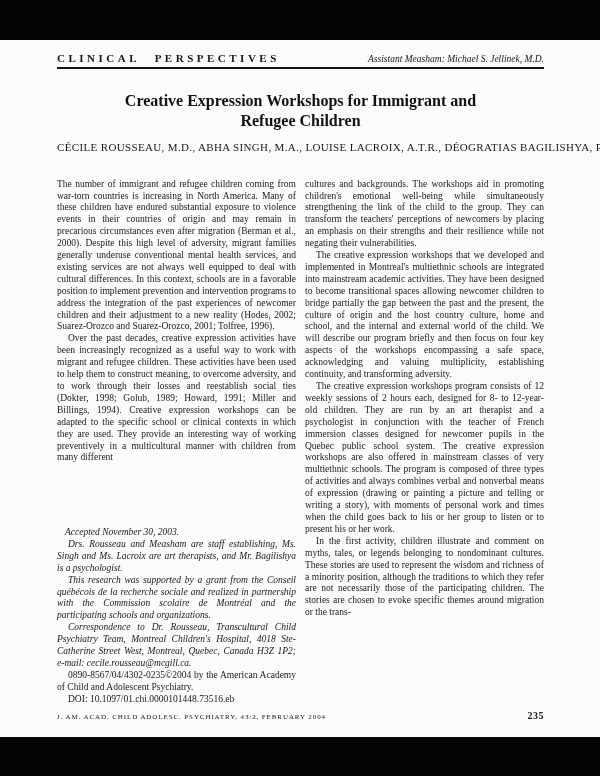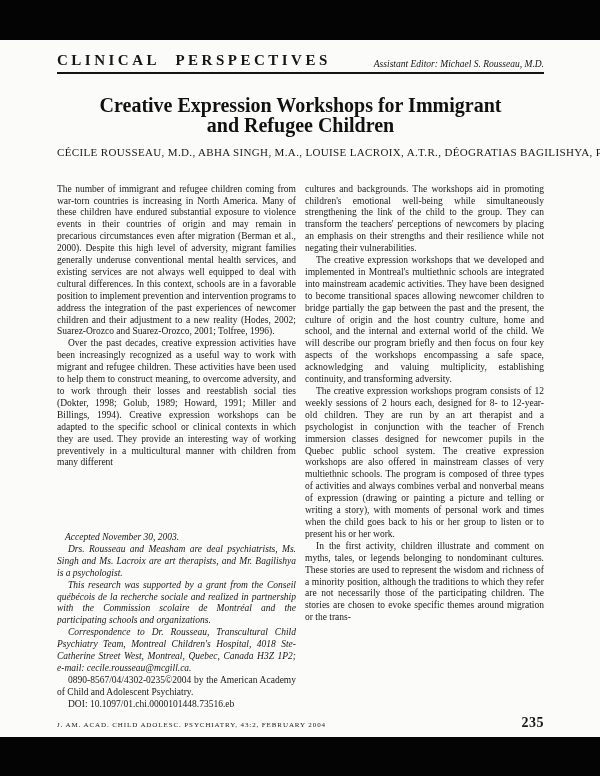--- a/index.html
+++ b/index.html
@@ -14,29 +14,29 @@
   .page{
     position:absolute;top:40px;left:0;width:600px;height:697px;
     background:#fbfbf9;color:#161616;
     box-sizing:border-box;padding:12px 56px 0 57px;
   }
   .running-head{
     display:flex;justify-content:space-between;align-items:flex-end;
     border-bottom:2px solid #141414;padding-bottom:3px;
   }
   .section-label{
-    font-size:15px;font-weight:bold;letter-spacing:3.5px;word-spacing:9px;
+    font-size:11px;font-weight:bold;letter-spacing:3.5px;word-spacing:9px;
     white-space:nowrap;
   }
   .editor-label{
     font-size:9.5px;font-style:italic;white-space:nowrap;
   }
   .article-title{
     margin:22px auto 0 auto;width:410px;text-align:center;
-    font-size:20px;line-height:19.5px;font-weight:bold;color:#111;
+    font-size:16px;line-height:19.5px;font-weight:bold;color:#111;
   }
   .authors{margin-top:13px;text-align:center;font-size:11px;line-height:9.6px;letter-spacing:.35px;color:#1a1a1a;}
   .authors div{white-space:nowrap;}
   .body-cols{
     display:flex;gap:9px;margin-top:26px;height:527px;overflow:hidden;
   }
   .col{flex:1 1 0;display:flex;flex-direction:column;overflow:hidden;}
   .col p{
     margin:0;font-size:9.5px;line-height:11.9px;text-align:justify;
     color:#181818;
@@ -46,48 +46,48 @@
   .footnote{
     margin-top:auto;font-size:6.9px;line-height:9.7px;text-align:justify;
     color:#1b1b1b;
   }
   .footnote p{margin:0;text-indent:8px;font-style:italic;}
   .footnote p.roman{font-style:normal;}
   .page-footer{
     display:flex;justify-content:space-between;align-items:baseline;margin-top:4px;
   }
   .journal-cite{font-size:7px;font-weight:normal;letter-spacing:.9px;color:#181818;}
-  .folio{font-size:14px;font-weight:bold;letter-spacing:.5px;color:#181818;}
+  .folio{font-size:10px;font-weight:bold;letter-spacing:.5px;color:#181818;}
 </style>
 </head>
 <body>
 
 <div class="bar top"></div>
 
 <div class="page">
 
   <div class="running-head">
     <span class="section-label">CLINICAL PERSPECTIVES</span>
-    <span class="editor-label">Assistant Editor: Michael S. Rousseau, M.D.</span>
+    <span class="editor-label">Assistant Measham: Michael S. Jellinek, M.D.</span>
   </div>
 
   <h1 class="article-title">Creative Expression Workshops for Immigrant and Refugee Children</h1>
 
   <div class="authors">
     <div>CÉCILE ROUSSEAU, M.D., ABHA SINGH, M.A., LOUISE LACROIX, A.T.R., DÉOGRATIAS BAGILISHYA, PH.D.,</div>
   </div>
 
   <div class="body-cols">
 
     <div class="col left">
       <p>The number of immigrant and refugee children coming from war-torn countries is increasing in North America. Many of these children have endured substantial exposure to violence events in their countries of origin and may remain in precarious circumstances even after migration (Berman et al., 2000). Despite this high level of adversity, migrant families generally underuse conventional mental health services, and existing services are not always well equipped to deal with cultural differences. In this context, schools are in a favorable position to implement prevention and intervention programs to address the integration of the past experiences of newcomer children and their adjustment to a new reality (Hodes, 2002; Suarez-Orozco and Suarez-Orozco, 2001; Tolfree, 1996).</p>
       <p>Over the past decades, creative expression activities have been increasingly recognized as a useful way to work with migrant and refugee children. These activities have been used to help them to construct meaning, to overcome adversity, and to work through their losses and reestablish social ties (Dokter, 1998; Golub, 1989; Howard, 1991; Miller and Billings, 1994). Creative expression workshops can be adapted to the specific school or clinical contexts in which they are used. They provide an interesting way of working preventively in a multicultural manner with children from many different</p>
       <div class="footnote">
         <p>Accepted November 30, 2003.</p>
-        <p>Drs. Rousseau and Measham are deal psychiatrists, Ms. Singh and Ms. Lacroix are art therapists, and Mr. Bagilishya is a psychologist.</p>
+        <p>Drs. Rousseau and Measham are staff establishing, Ms. Singh and Ms. Lacroix are art therapists, and Mr. Bagilishya is a psychologist.</p>
         <p>This research was supported by a grant from the Conseil québécois de la recherche sociale and realized in partnership with the Commission scolaire de Montréal and the participating schools and organizations.</p>
         <p>Correspondence to Dr. Rousseau, Transcultural Child Psychiatry Team, Montreal Children's Hospital, 4018 Ste-Catherine Street West, Montreal, Quebec, Canada H3Z 1P2; e-mail: cecile.rousseau@mcgill.ca.</p>
         <p class="roman">0890-8567/04/4302-0235©2004 by the American Academy of Child and Adolescent Psychiatry.</p>
         <p class="roman">DOI: 10.1097/01.chi.0000101448.73516.eb</p>
       </div>
     </div>
 
     <div class="col right">
       <p>cultures and backgrounds. The workshops aid in promoting children's emotional well-being while simultaneously strengthening the link of the child to the group. They can transform the teachers' perceptions of newcomers by placing an emphasis on their strengths and their resilience while not negating their vulnerabilities.</p>
       <p>The creative expression workshops that we developed and implemented in Montreal's multiethnic schools are integrated into mainstream academic activities. They have been designed to become transitional spaces allowing newcomer children to bridge partially the gap between the past and the present, the culture of origin and the host country culture, home and school, and the internal and external world of the child. We will describe our program briefly and then focus on four key aspects of the workshops encompassing a safe space, acknowledging and valuing multiplicity, establishing continuity, and transforming adversity.</p>

